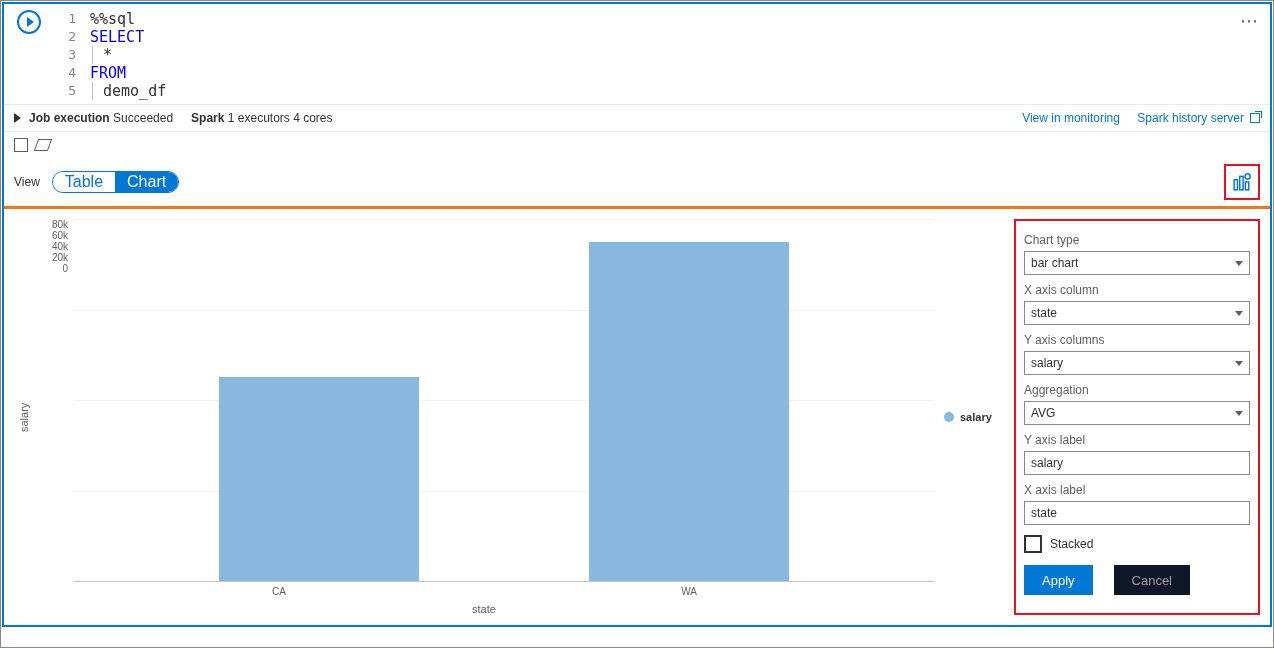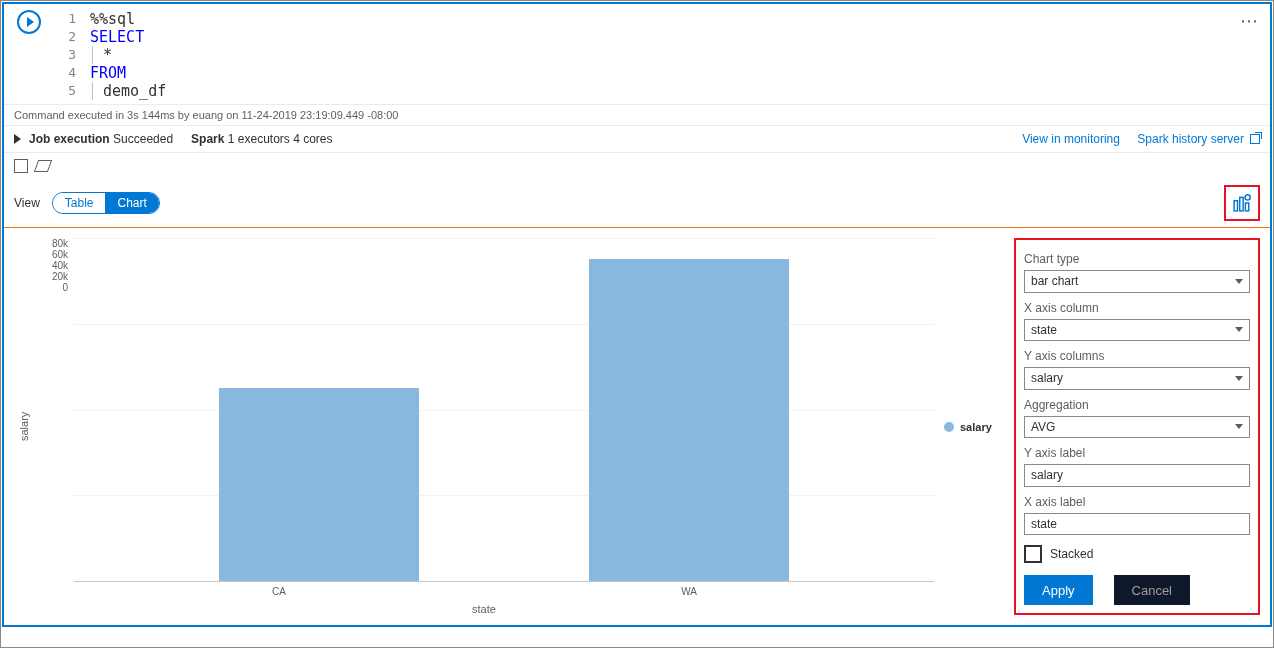--- a/index.html
+++ b/index.html
@@ -19,24 +19,24 @@
   .indent-bar { border-left: 1px solid #c0c0c0; padding-left: 10px; margin-left: 2px; display:inline-block; }
   .status-line { padding: 4px 10px; font-size: 11px; color: #605e5c; border-top: 1px solid #edebe9; }
   .exec-line { display: flex; align-items: center; justify-content: space-between; padding: 6px 10px; border-top: 1px solid #edebe9; font-size: 12px; }
   .exec-left { display:flex; align-items:center; gap:8px; }
   .tri-small { width:0;height:0;border-left:7px solid #323130;border-top:5px solid transparent;border-bottom:5px solid transparent;}
   .bold { font-weight: 600; }
   .exec-right a { color: #0078d4; text-decoration: none; margin-left: 14px; cursor:pointer; display:inline-flex; align-items:center; gap:4px;}
   .tools-row { display:flex; align-items:center; gap:8px; padding:6px 10px; border-top:1px solid #edebe9;}
   .icon-sq { width:14px; height:14px; border:1px solid #605e5c; display:inline-block; }
   .icon-erase { width:14px; height:12px; transform:skewX(-20deg); border:1px solid #605e5c; display:inline-block;}
-  .view-row { display:flex; align-items:center; justify-content:space-between; padding: 6px 10px; border-bottom:1px solid #f97316; }
+  .view-row { display:flex; align-items:center; justify-content:space-between; padding: 6px 10px; border-bottom:3px solid #f97316; }
   .view-left { display:flex; align-items:center; gap:12px; }
   .pill-group { display:flex; border:1px solid #0078d4; border-radius: 12px; overflow:hidden; height:22px;}
-  .pill { padding: 2px 12px; font-size:12px; cursor:pointer; display:flex; align-items:center; }
+  .pill { padding: 2px 12px; font-size:16px; cursor:pointer; display:flex; align-items:center; }
   .pill.inactive { color:#0078d4; background:#fff; }
   .pill.active { color:#fff; background:#0078d4; }
   .settings-btn { width:36px; height:36px; border:2px solid #e81123; display:flex; align-items:center; justify-content:center; cursor:pointer; }
   .settings-glyph { width:18px; height:18px; }
   .main-area { flex:1; display:flex; padding: 10px; gap:10px; overflow:hidden; }
   .chart-zone { flex:1; display:flex; }
   .y-label { writing-mode: vertical-rl; transform: rotate(180deg); text-align:center; font-size:11px; color:#605e5c; padding: 0 4px; display:flex; align-items:center; justify-content:center; }
   .plot-col { flex:1; display:flex; flex-direction:column; }
   .plot-area { flex:1; display:flex; }
   .y-ticks { width:40px; display:flex; flex-direction:column; justify-content:flex-start; text-align:right; padding-right:6px; font-size:10px; color:#605e5c; }
@@ -82,21 +82,20 @@
         <div>5</div>
       </div>
       <div class="code"><span class="op">%%</span>sql
 <span class="kw">SELECT</span>
 <span class="indent-bar"><span>*</span></span>
 <span class="kw">FROM</span>
 <span class="indent-bar"><span>demo_df</span></span></div>
       <div class="more-dots">⋯</div>
     </div>
 
-    <div class="status-line">Command executed in 3s 144ms by euang on 11-24-2019 23:19:09.449 -08:00</div>
 
     <div class="exec-line">
       <div class="exec-left">
         <div class="tri-small"></div>
         <span><span class="bold">Job execution</span> <span>Succeeded</span></span>
         <span style="margin-left:10px"><span class="bold">Spark</span> <span>1 executors 4 cores</span></span>
       </div>
       <div class="exec-right">
         <a>View in monitoring</a>
         <a>

